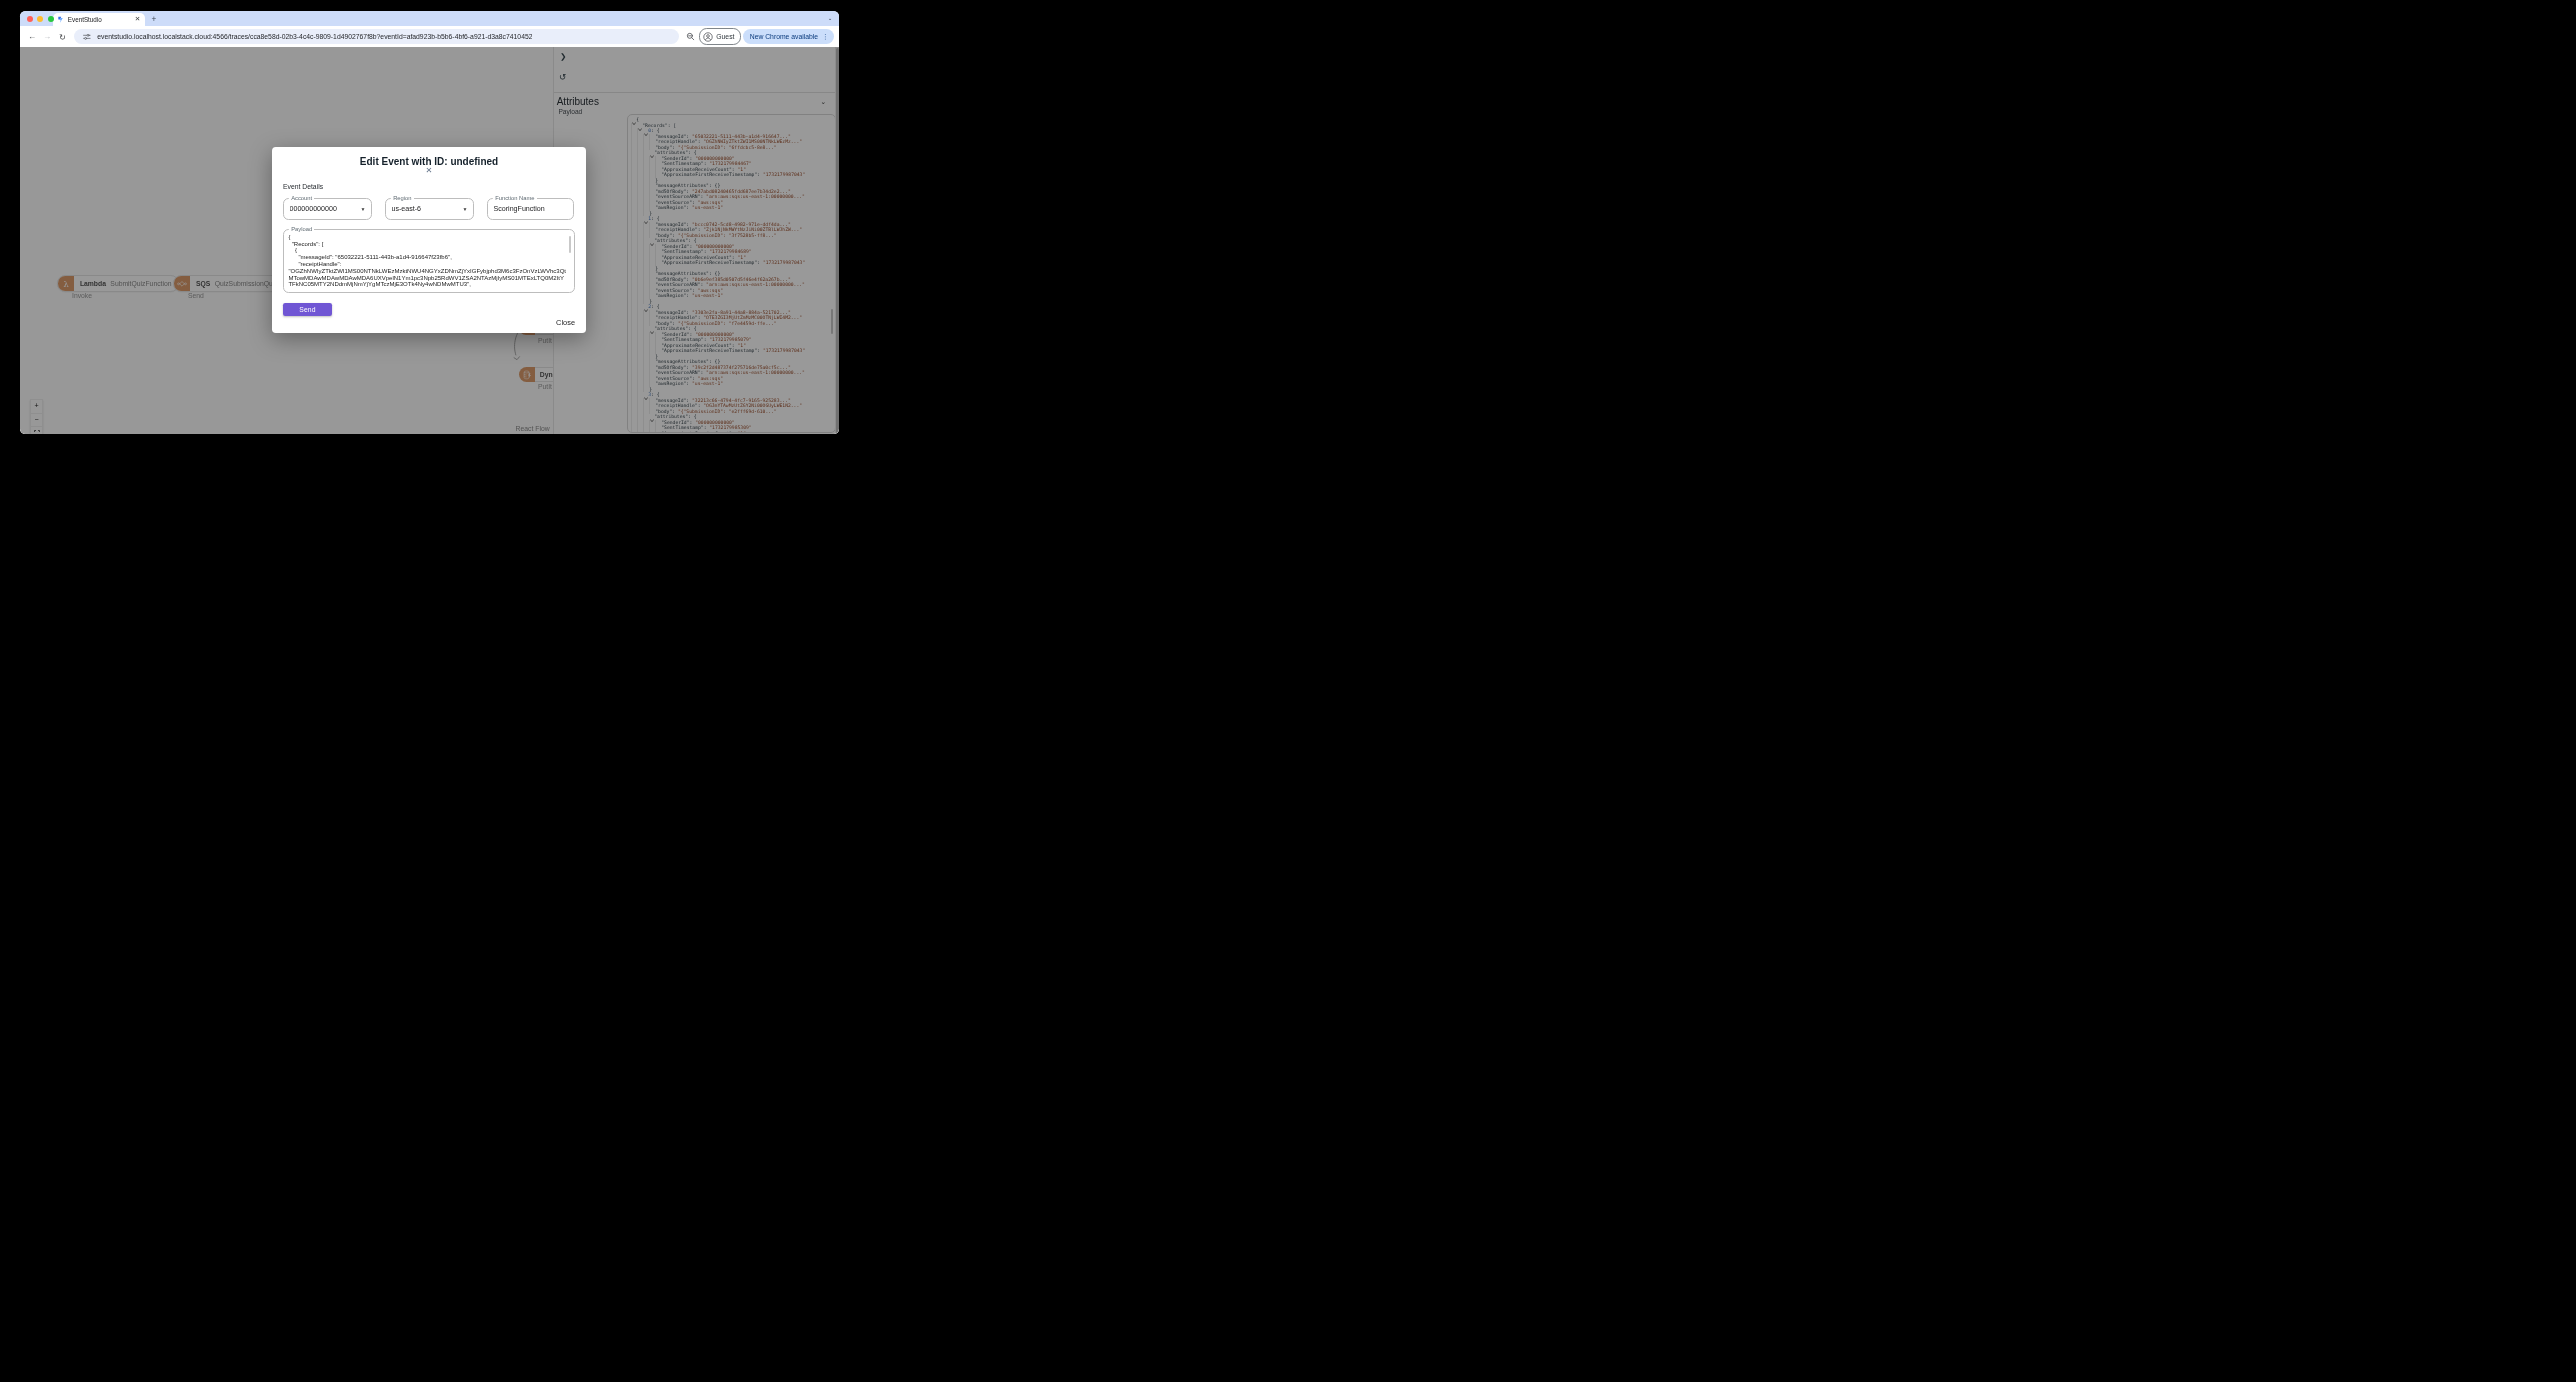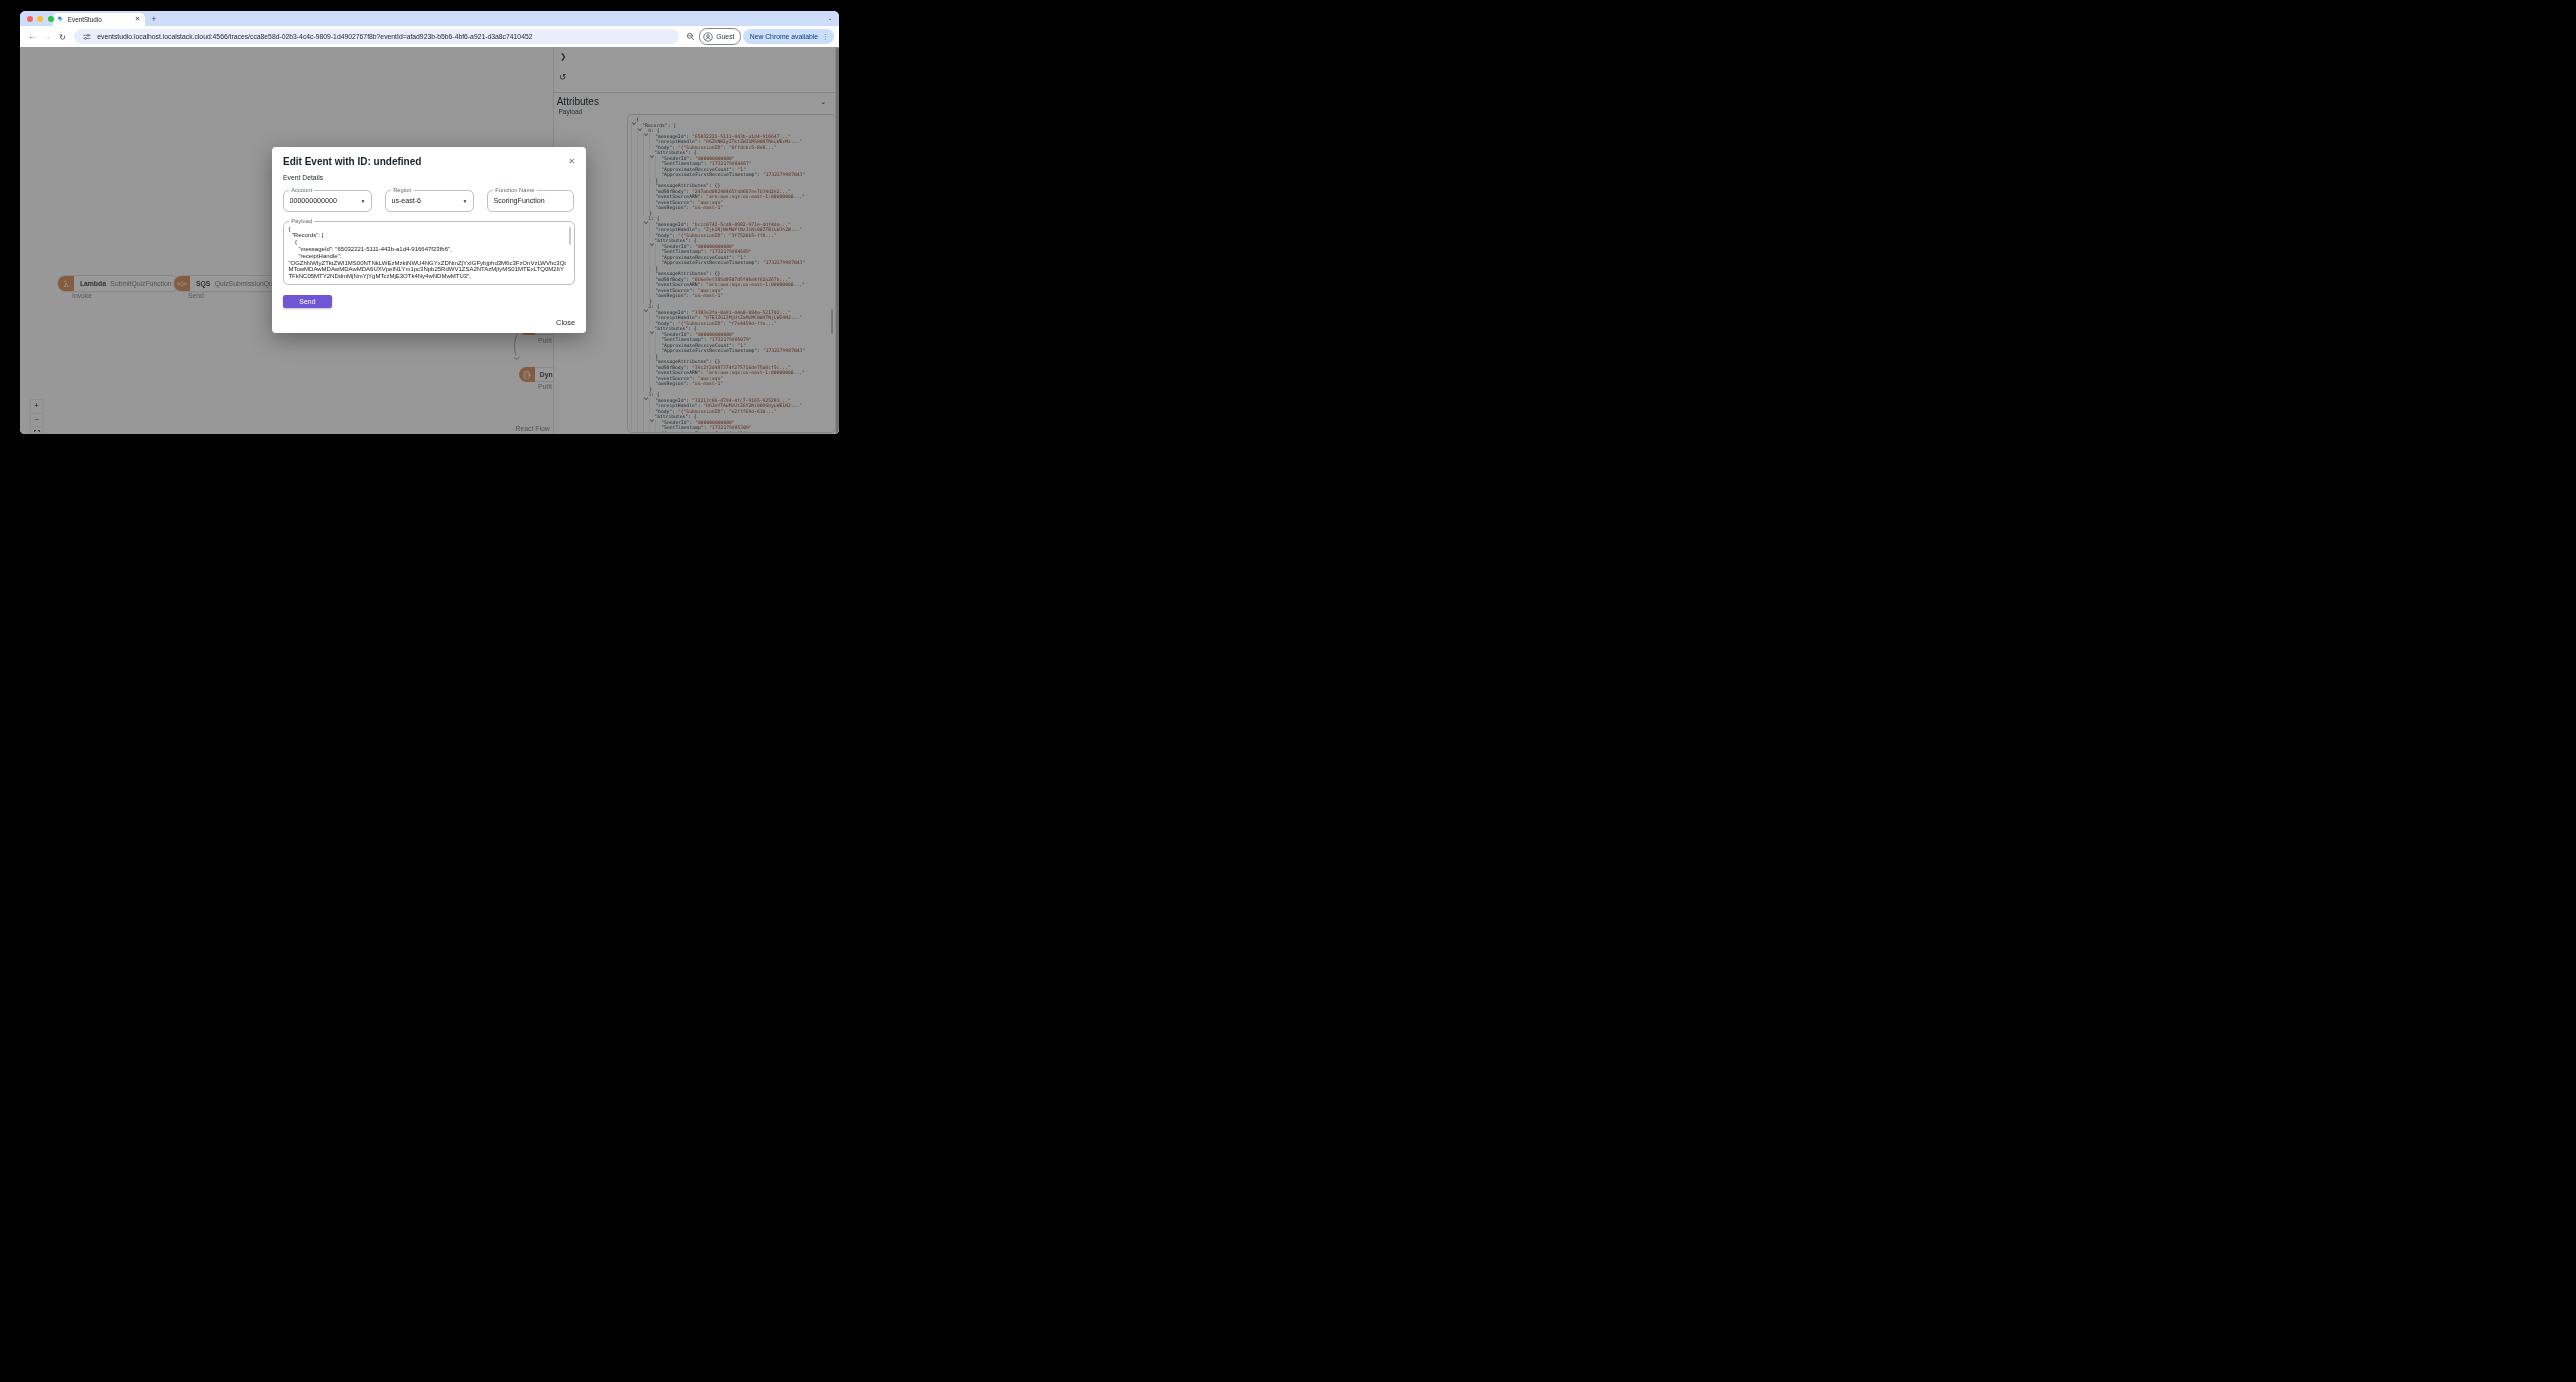--- a/index.html
+++ b/index.html
@@ -59,21 +59,21 @@
   .jk{color:#39464e;}
   .jp{color:#39464e;}
   .jv{color:#9e5332;}
   .ji{color:#4c7bbf;}
   .json-thumb{position:absolute;right:1.6px;top:194px;width:2.2px;height:25px;background:#c7c7c7;border-radius:1.1px;}
   .page-scroll{position:absolute;right:0;top:0;bottom:0;width:3.8px;background:#ececec;}
   .page-scroll .thumb{position:absolute;left:0.5px;right:0.5px;top:0.5px;bottom:1.1px;background:#bdbdbd;border-radius:1.6px;}
   
   .overlay{position:absolute;left:0;top:36px;right:0;bottom:0;background:rgba(0,0,0,.40);z-index:5;}
   .modal{position:absolute;left:252px;top:136px;width:314px;height:186px;background:#fff;border-radius:3.8px;z-index:10;box-shadow:0 6px 22px rgba(0,0,0,.35);}
-  .modal-head{display:flex;justify-content:space-between;align-items:center;padding:9.3px 11px 0 11px;}
+  .modal-head{display:flex;justify-content:space-between;align-items:center;padding:9.3px 11px 0 11px;flex-direction:column;}
   .modal-title{font-size:10px;font-weight:600;color:#15212b;}
   .modal-close{font-size:8.2px;color:#64748b;line-height:1;}
   .section-label{margin:7.1px 11px 0 11px;font-size:6.8px;color:#1f2429;}
   .fields{display:flex;gap:13px;margin:8.2px 11px 0 11px;}
   .fld{position:relative;height:22px;border:0.5px solid #bdbdbd;border-radius:5.5px;display:flex;align-items:center;padding:0 5.5px;box-sizing:border-box;}
   .fld-label{position:absolute;top:-3.8px;left:5px;background:#fff;padding:0 2.2px;font-size:5.8px;color:#5f6a72;}
   .fld-value{font-size:7.1px;color:#1d1d1f;flex:1;white-space:nowrap;overflow:hidden;}
   .fld-arrow{font-size:5px;color:#3c3c3c;margin-left:3.3px;}
   .payload-box{position:relative;margin:9.3px 11px 0 11px;height:64px;border:0.5px solid #bdbdbd;border-radius:5.5px;box-sizing:border-box;}
   .payload-ta{position:absolute;left:4.4px;top:3.8px;right:7.7px;bottom:3.3px;border:none;outline:none;resize:none;font-family:"Liberation Sans",sans-serif;font-size:6px;line-height:6.8px;color:#222;background:transparent;white-space:pre-wrap;overflow-wrap:anywhere;overflow:hidden;padding:0;}

